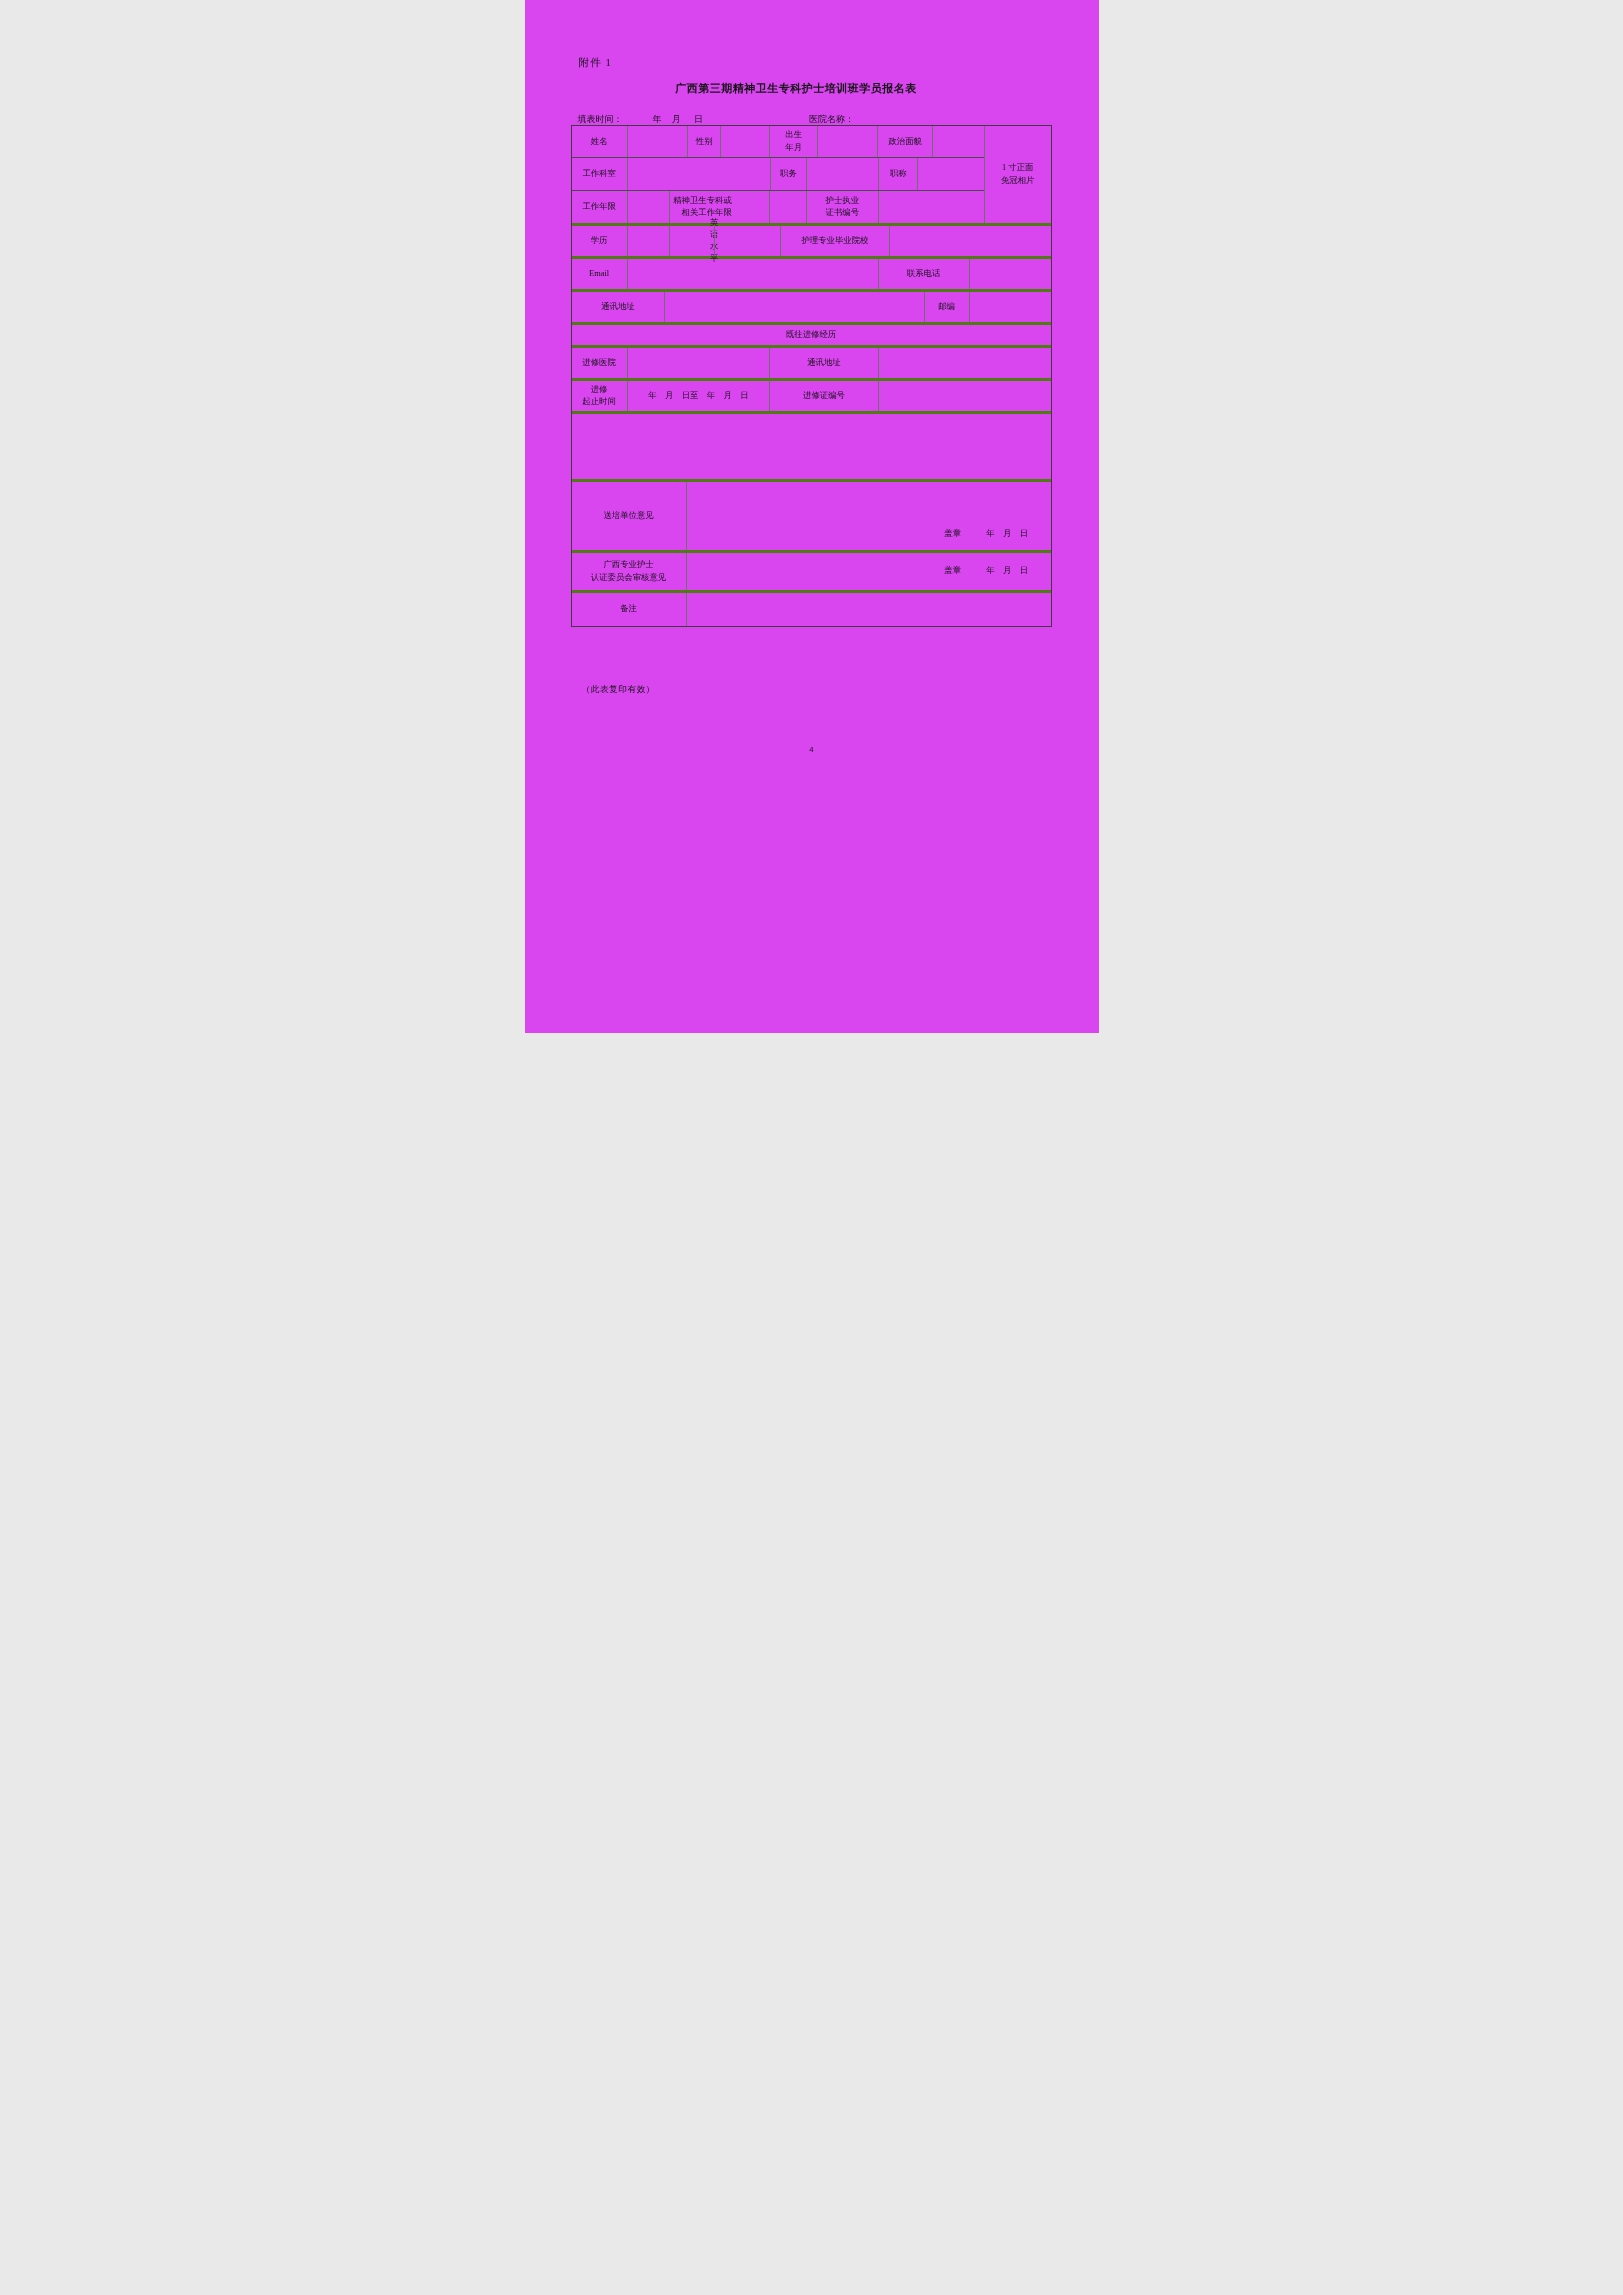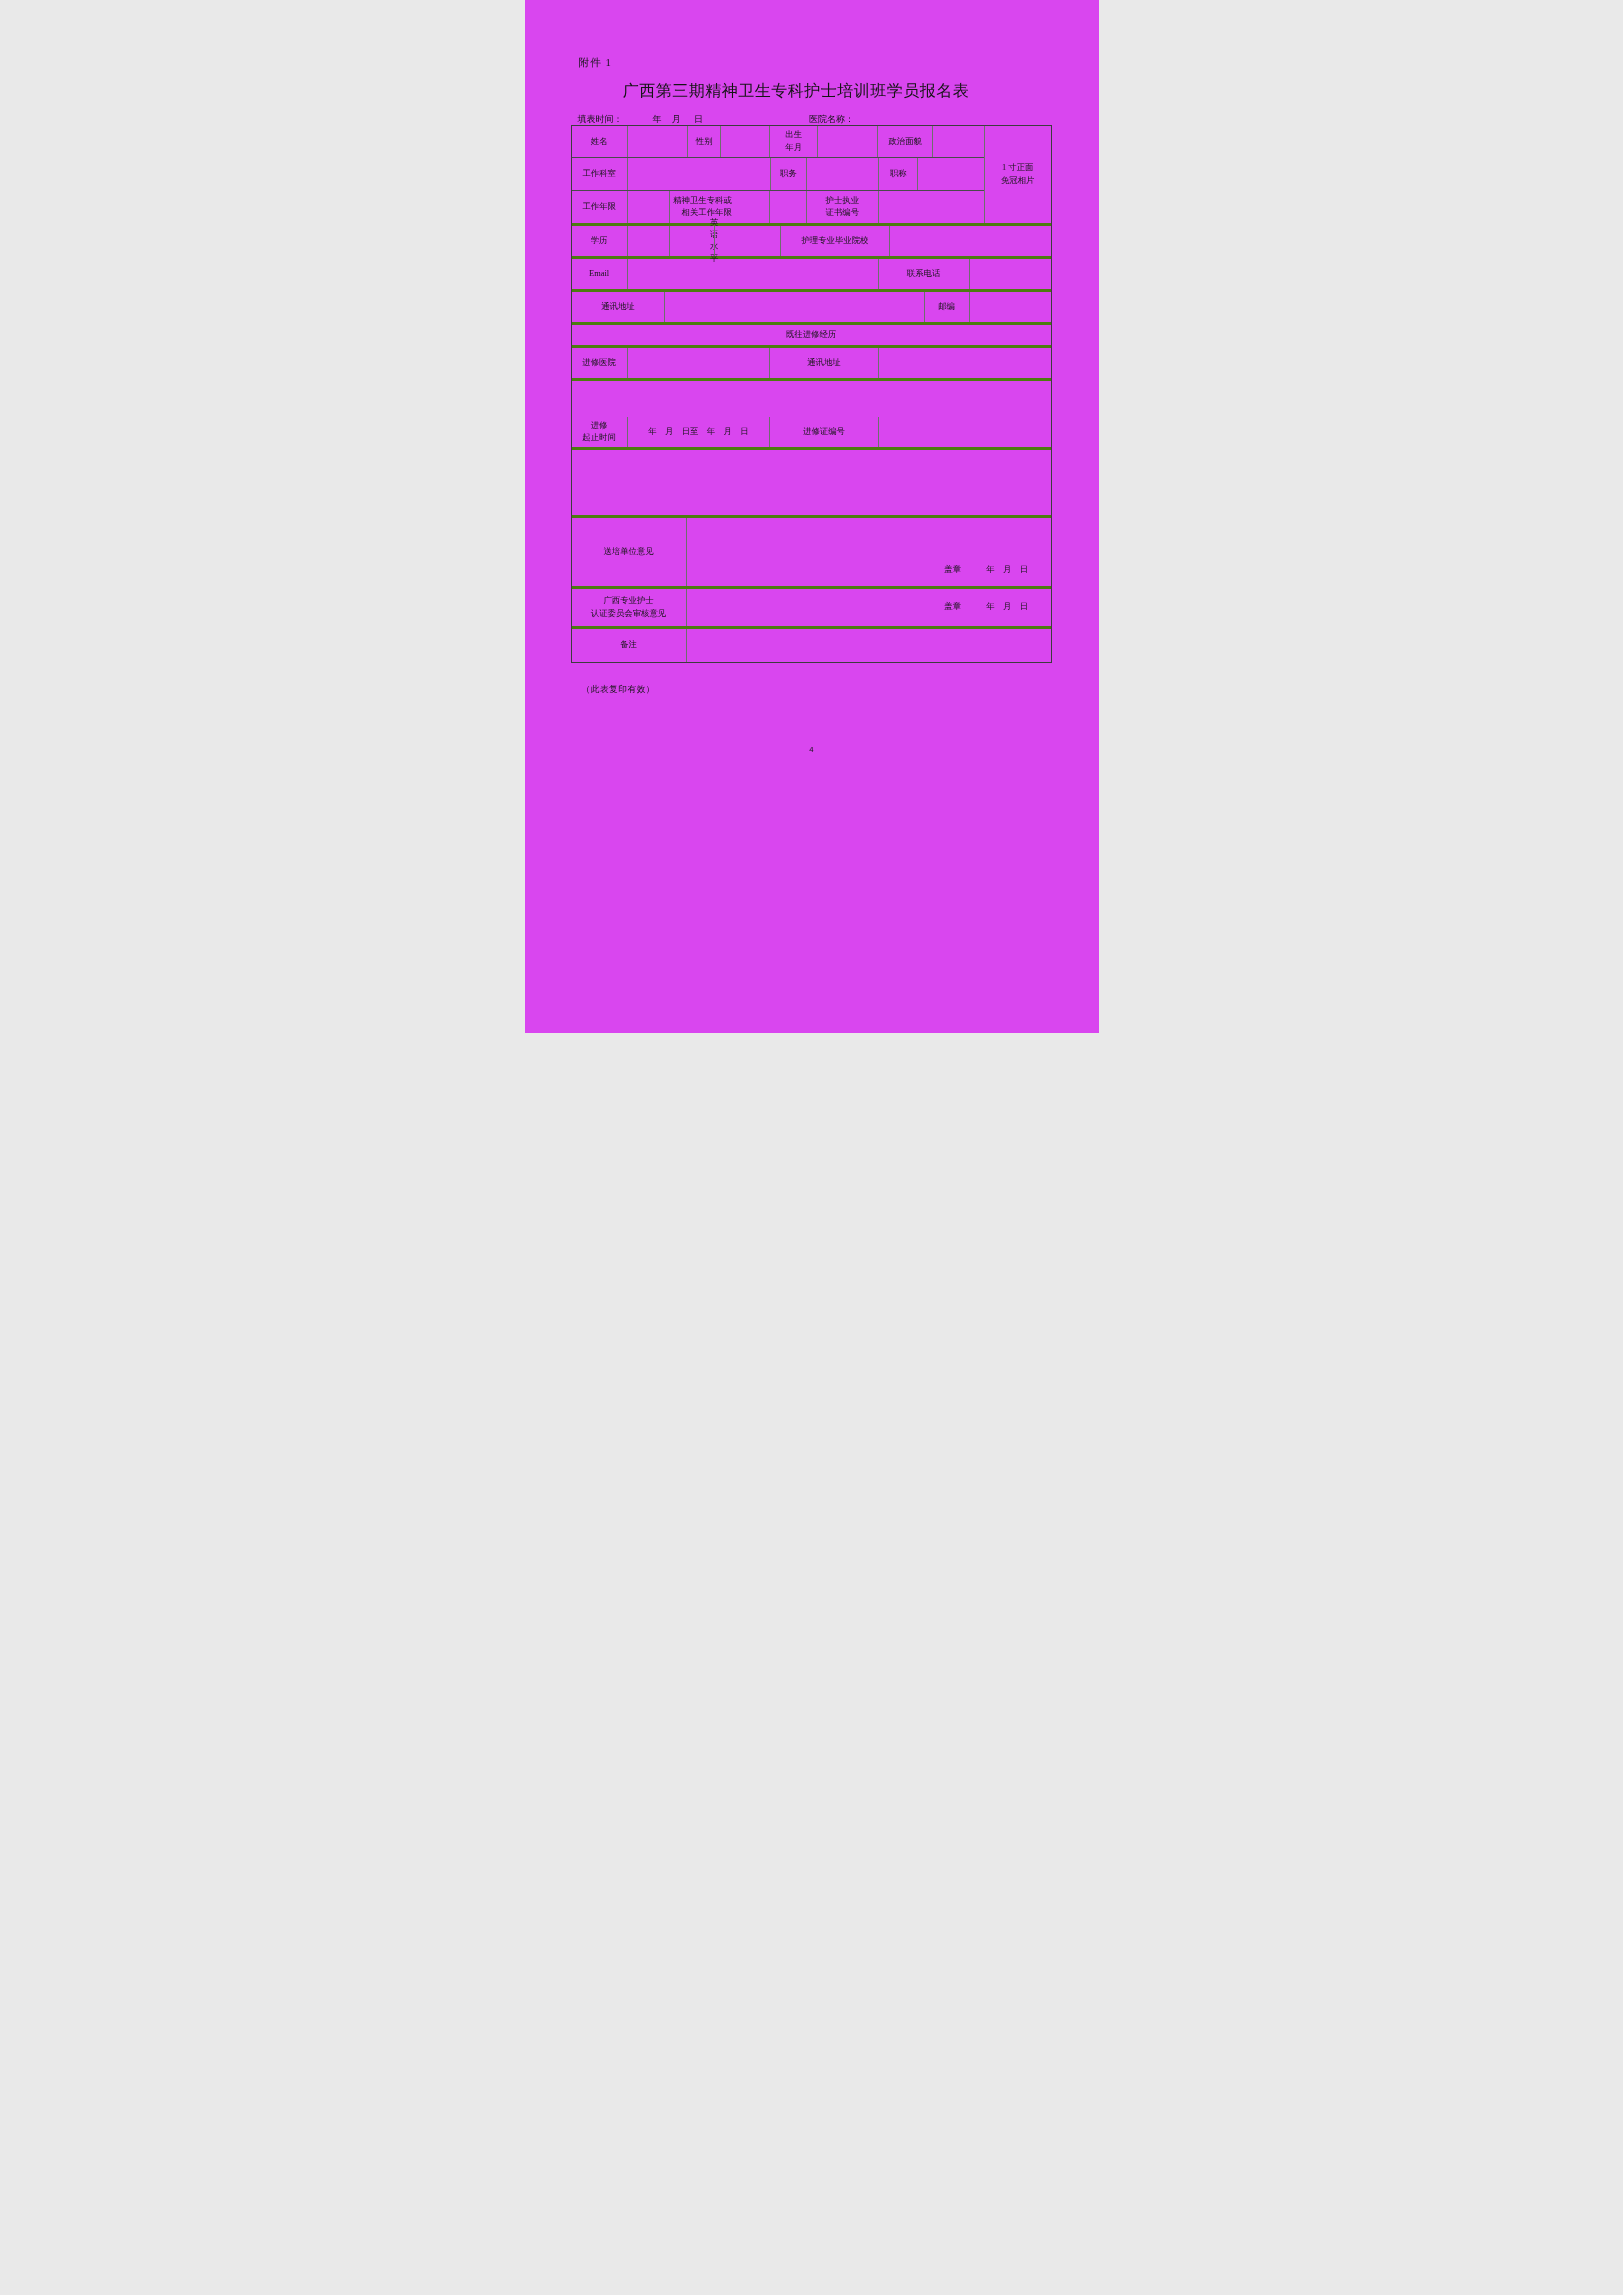--- a/index.html
+++ b/index.html
@@ -1,21 +1,21 @@
 <!DOCTYPE html>
 <html style="font-size:8.2px"><head>
 <meta charset="utf-8">
 <style>
   html,body{margin:0;padding:0;background:#e9e9e9;}
   .page{position:relative;width:574px;height:1033px;margin:0 auto;background:#d946ef;
         color:#141414;font-family:"Liberation Serif","DejaVu Serif",serif;}
   .attachment{position:absolute;left:54px;top:56px;font-size:10.7px;letter-spacing:1px;}
   .form-title{position:absolute;left:31px;top:81px;width:481px;text-align:center;
-        font-family:"Liberation Sans","DejaVu Sans",sans-serif;font-weight:normal;
-        font-size:16px;letter-spacing:0.5px;}
+        font-family:"Liberation Sans","DejaVu Sans",sans-serif;font-weight:bold;
+        font-size:11px;letter-spacing:0.5px;}
   .fill-line{position:absolute;left:53px;top:113px;font-size:9px;display:flex;align-items:baseline;white-space:pre;}
   .fill-line .u-year{margin-left:30px;}
   .fill-line .u-month{margin-left:10.2px;}
   .fill-line .u-day{margin-left:13.3px;}
   .fill-line .hosp{margin-left:106px;}
 
   .tbl{position:absolute;left:46px;top:125px;width:481px;box-sizing:border-box;
        border:1px solid #3d3d3d;border-left-width:0.5px;border-right-width:0.5px;}
   .tr{display:flex;border-bottom:3px solid #4d7c0f;box-sizing:border-box;}
   .tr:last-child{border-bottom:none;}
@@ -117,21 +117,21 @@
       <div class="td" style="flex:1;">既往进修经历</div>
     </div>
 
     <div class="tr" style="height:33px;">
       <div class="td" style="width:11.5%;">进修医院</div>
       <div class="td" style="width:29.8%;"></div>
       <div class="td" style="width:22.6%;">通讯地址</div>
       <div class="td" style="flex:1;"></div>
     </div>
 
-    <div class="tr" style="height:33px;margin-top:36px;">
+    <div class="tr" style="height:33px;">
       <div class="td" style="width:11.5%;">进修
 起止时间</div>
       <div class="td" style="width:29.8%;">年　月　日至　年　月　日</div>
       <div class="td" style="width:22.6%;">进修证编号</div>
       <div class="td" style="flex:1;"></div>
     </div>
 
 
     <div class="tr" style="height:68px;">
       <div class="td" style="flex:1;"></div>

